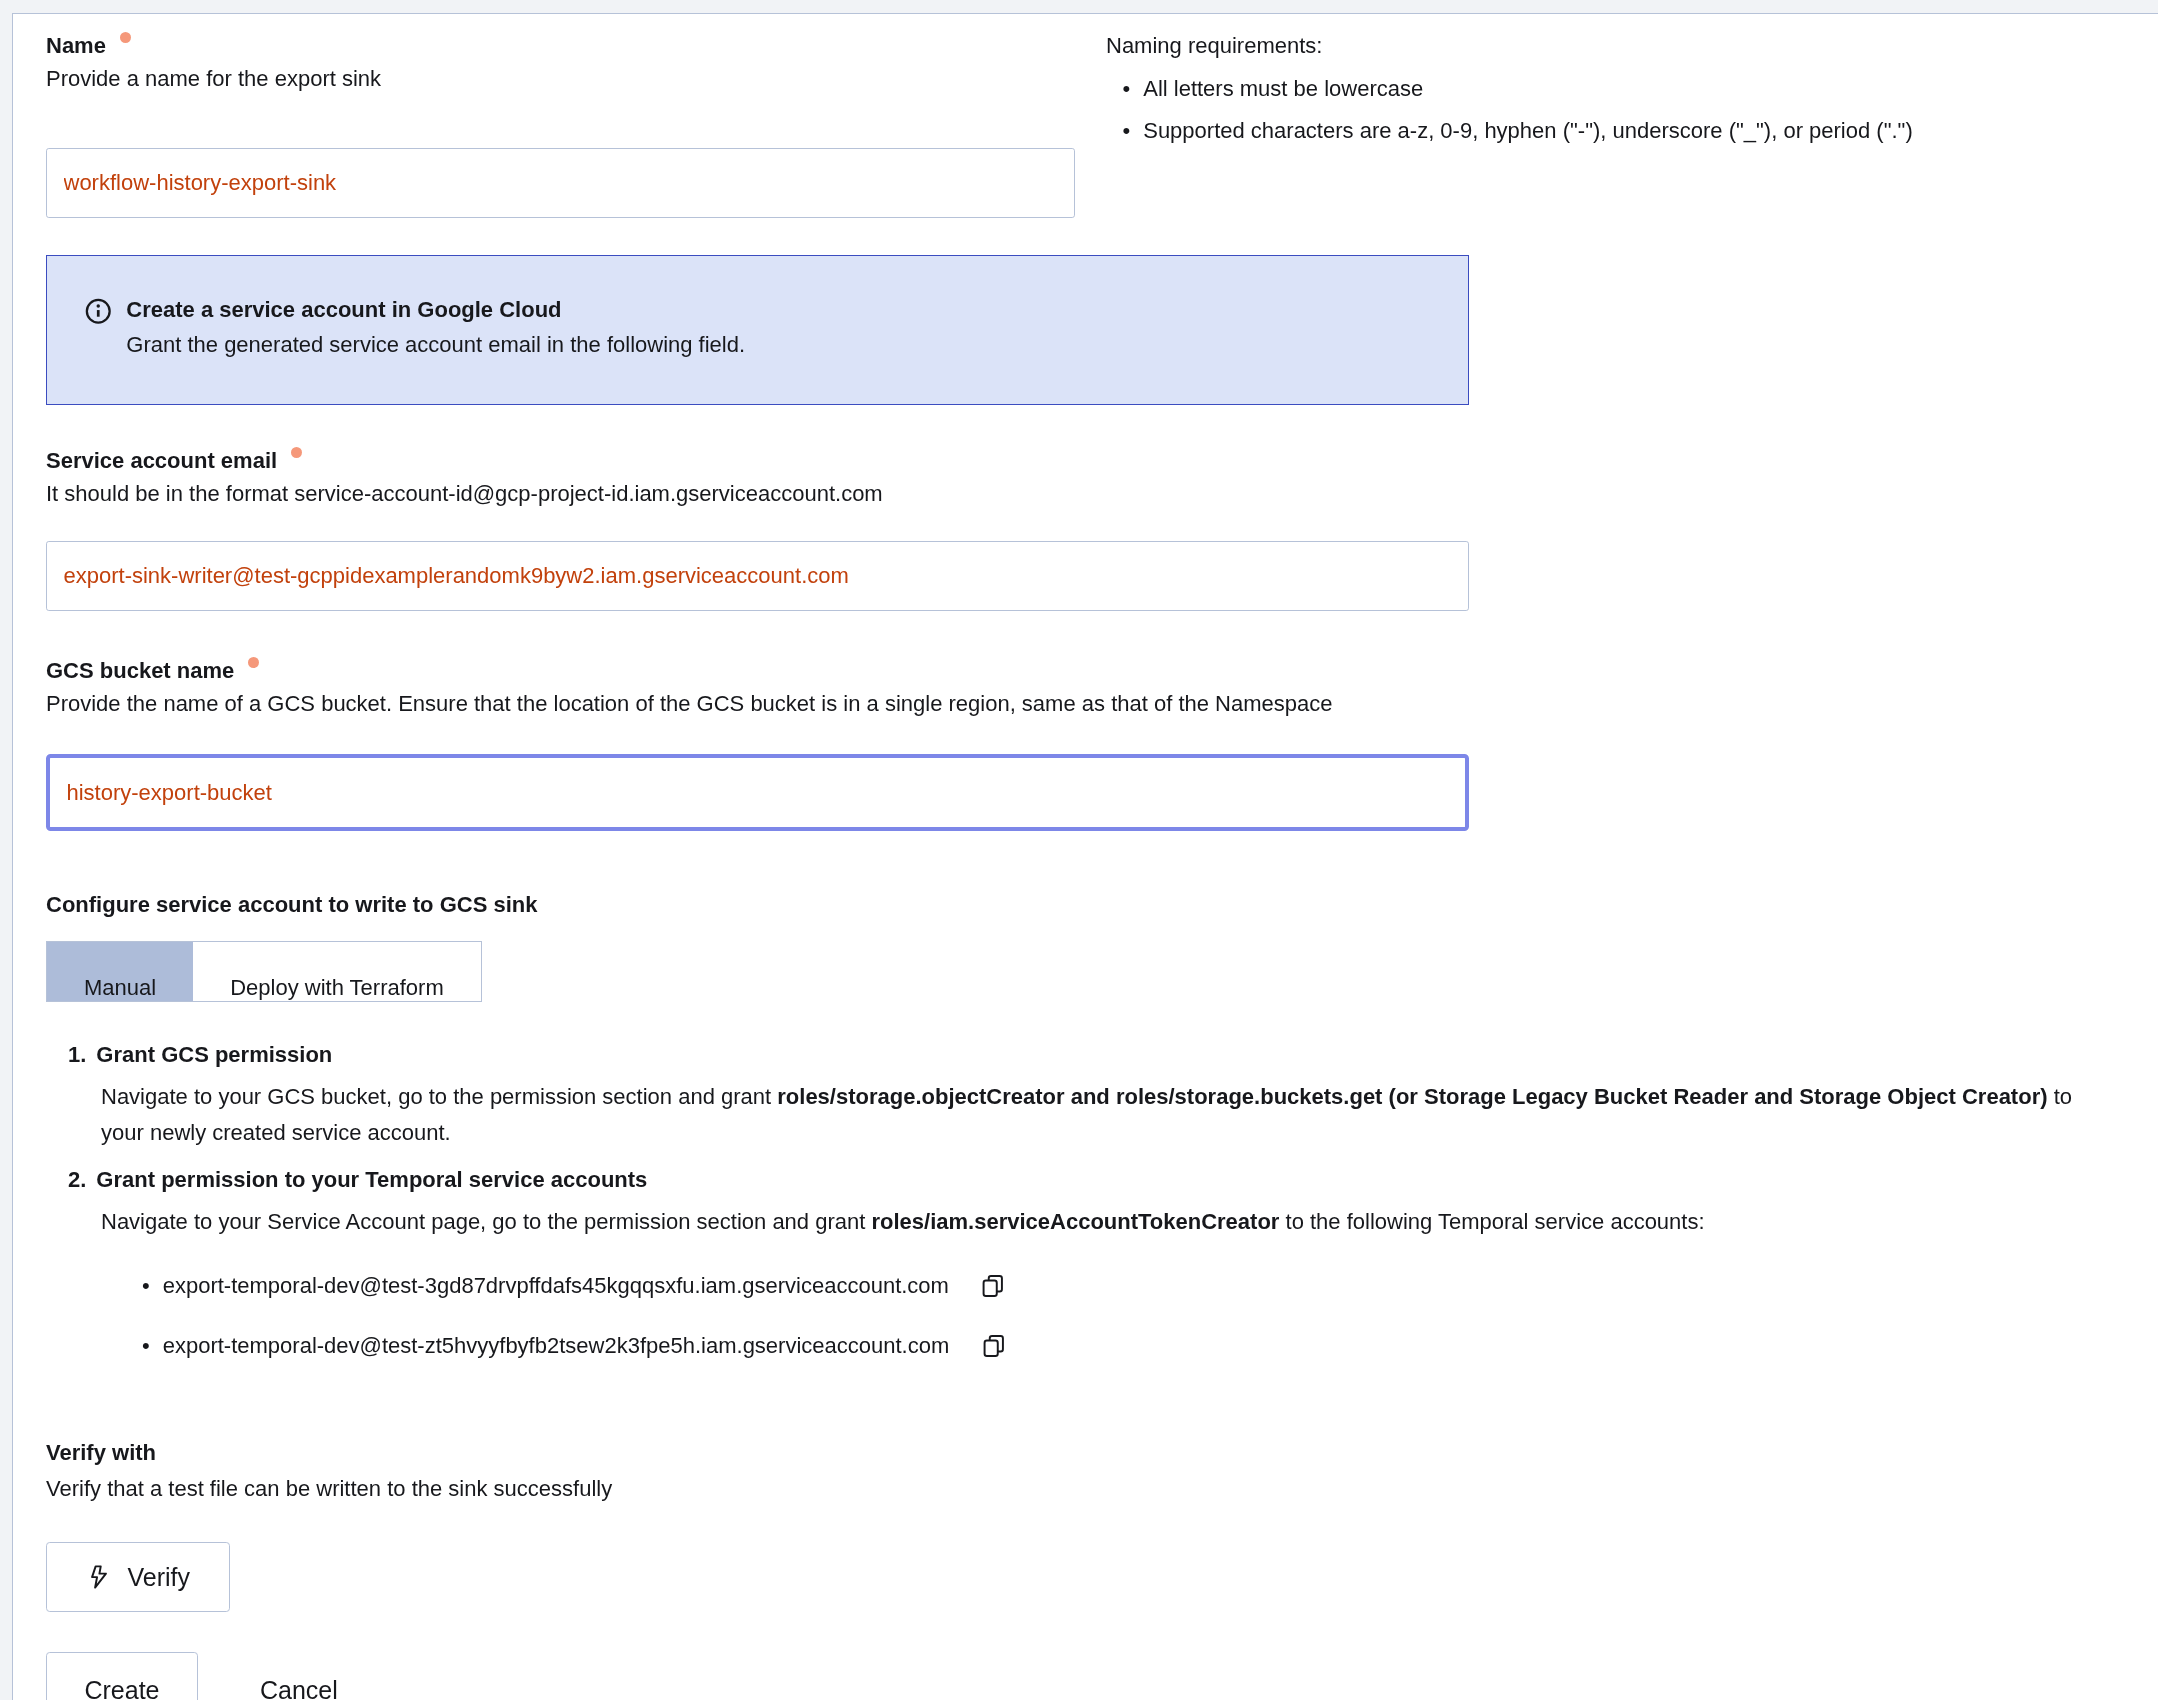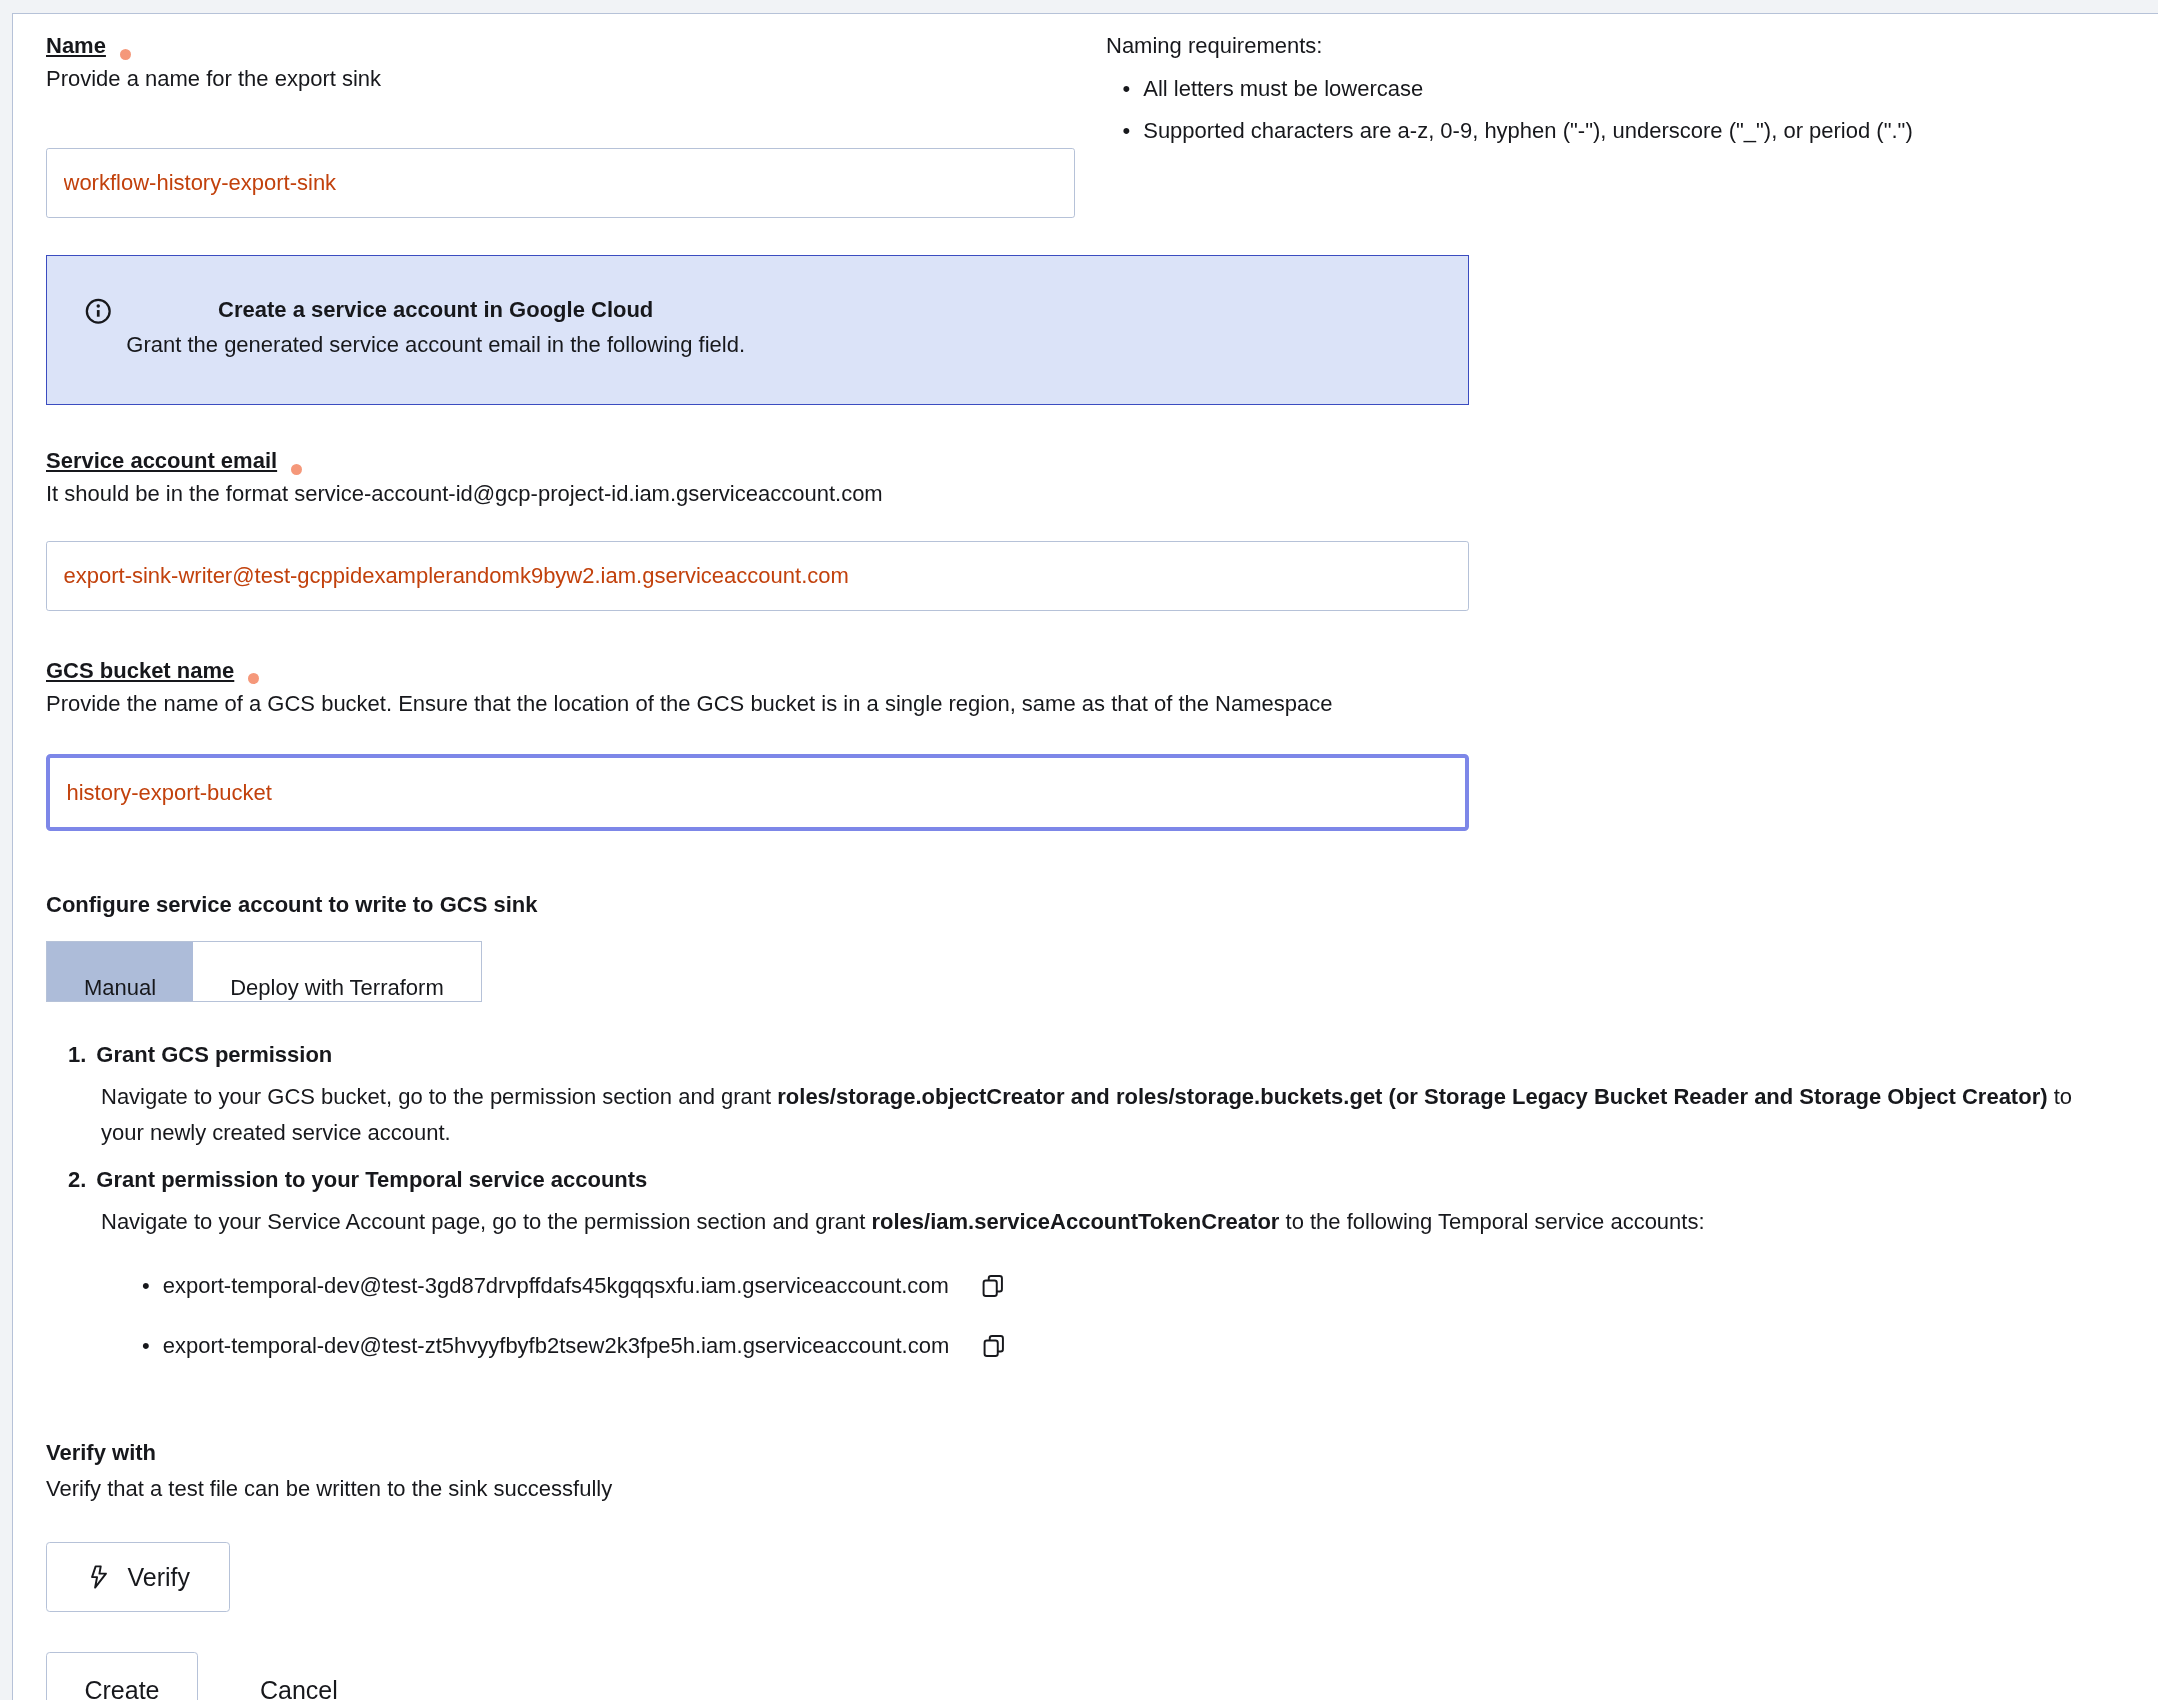--- a/index.html
+++ b/index.html
@@ -17,22 +17,22 @@
     background: #ffffff;
     border: 1.8px solid #b6c2d8;
     padding: 18.4px 20px 0 33px;
   }
   .top-grid {
     display: grid;
     grid-template-columns: 1029px 1fr;
     column-gap: 31px;
   }
   .field-label {
-    display: flex; align-items: flex-end; gap: 14px;
-    font-size: 22px; font-weight: 700; line-height: 27.5px; text-decoration: underline;
+    display: flex; align-items: flex-start; gap: 14px;
+    font-size: 22px; font-weight: 700; line-height: 27.5px;
   }
   .req-dot {
     width: 11px; height: 11px; border-radius: 50%;
     background: #f5987a;
   }
   .field-desc {
     font-size: 22px; line-height: 27.5px; margin-top: 5.5px;
   }
   .text-input {
     display: block;
@@ -58,21 +58,21 @@
   .bullet { font-size: 22px; line-height: 27.5px; }
   .info-banner {
     margin-top: 37px;
     width: 1423px;
     background: #dbe3f8;
     border: 1.8px solid #3b4cc0;
     padding: 40px 37px 46px 37px;
     display: flex; align-items: flex-start; gap: 13.8px;
   }
   .info-icon { flex: 0 0 auto; margin-top: 0.9px; }
-  .info-title { font-size: 22px; font-weight: 700; line-height: 27.5px; text-align: center; }
+  .info-title { font-size: 22px; font-weight: 700; line-height: 27.5px; }
   .info-body { font-size: 22px; line-height: 27.5px; margin-top: 7.3px; }
   .section { margin-top: 42px; }
   .section-gcs { margin-top: 46px; }
   .input-wide { width: 1423px; margin-top: 33px; }
   .input-gcs {
     width: 1423px; margin-top: 37px;
     border: 4.6px solid #7d87e8; border-radius: 4.6px;
     height: 77px;
   }
   .configure-title {

